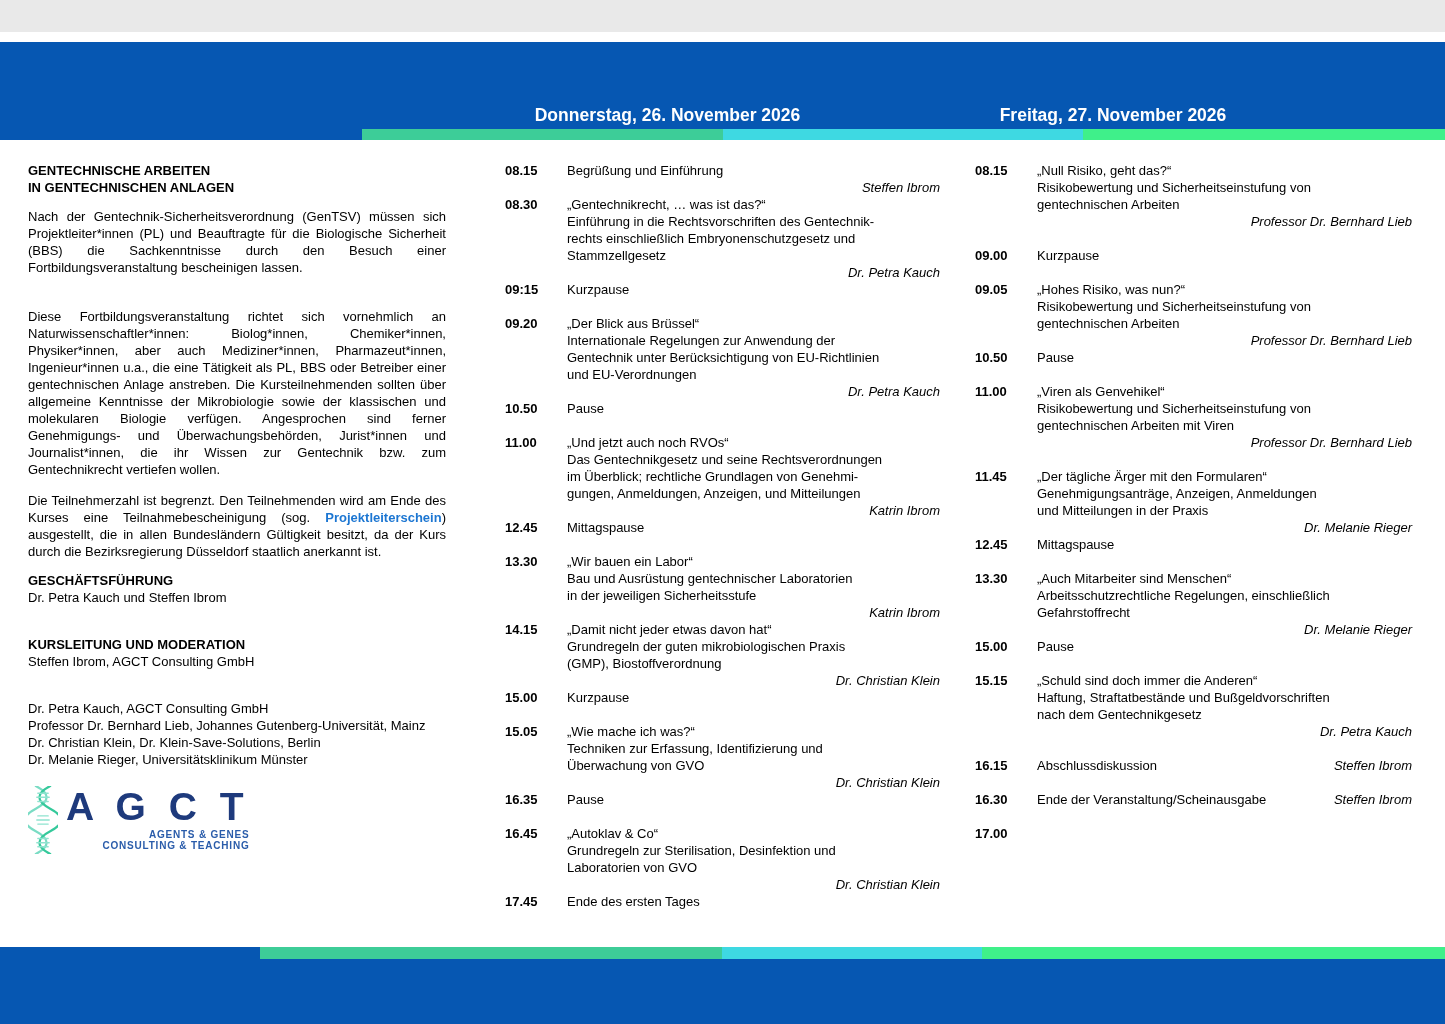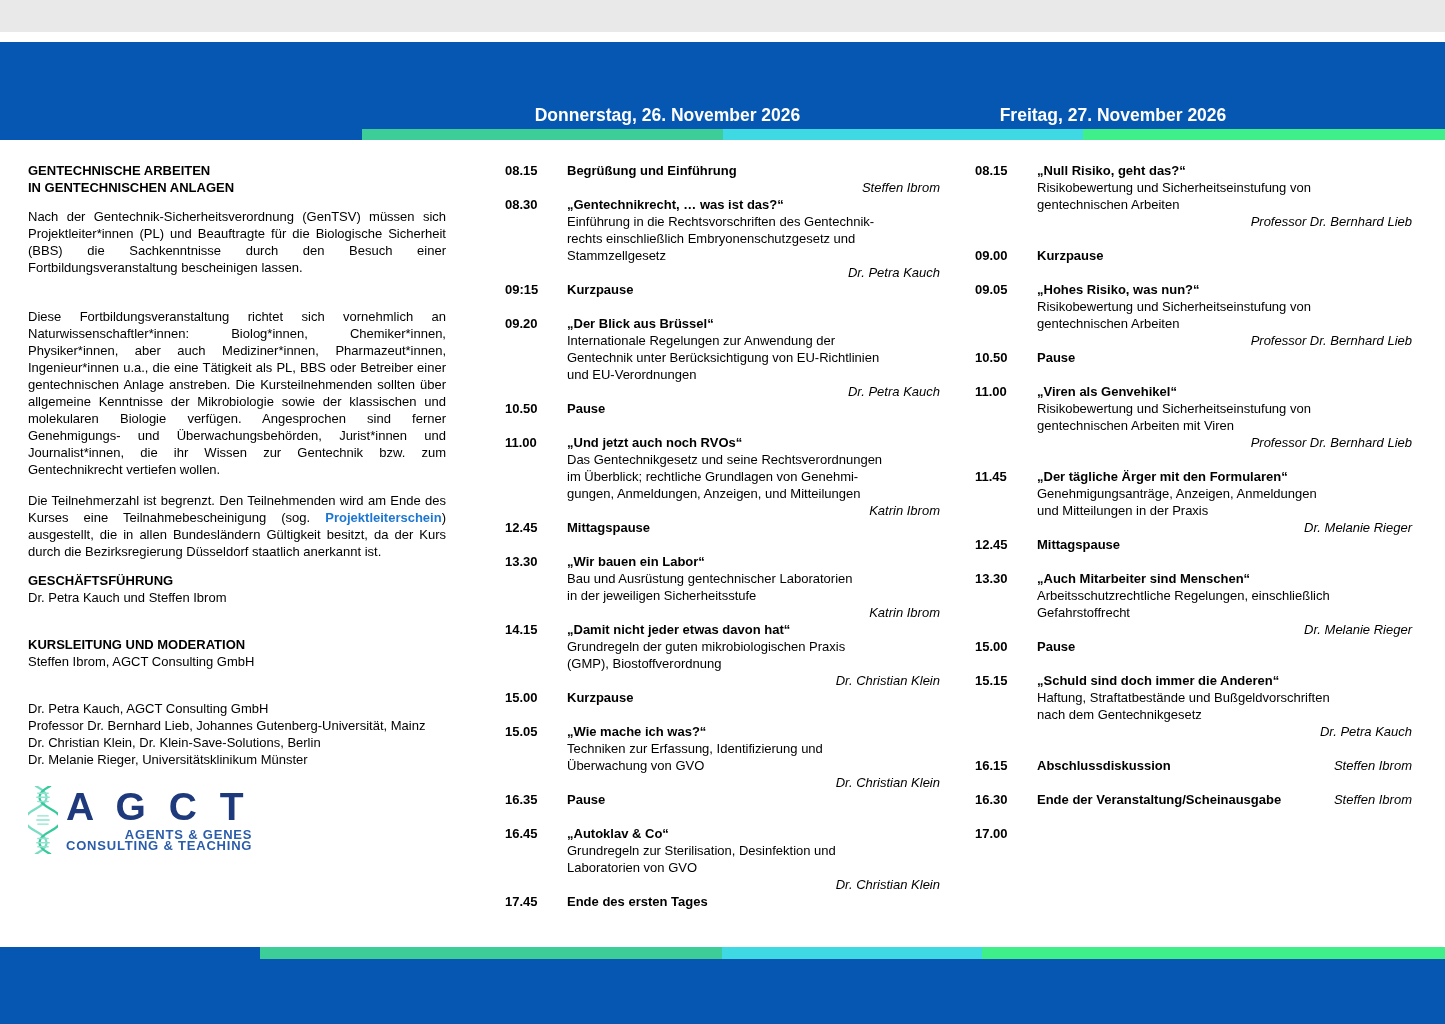--- a/index.html
+++ b/index.html
@@ -35,31 +35,31 @@
 
   
   .sched{position:absolute;top:130px;}
   .sched-day1{left:505px;width:435px;}
   .sched-day2{left:975px;width:437px;}
   .sched-item{display:flex;}
   .gap-after{margin-bottom:17px;}
   .sched-time{width:62px;flex-shrink:0;font-weight:bold;}
   .sched-body{flex:1;min-width:0;}
   .sched-titlerow{display:flex;justify-content:space-between;}
-  .sched-title{font-weight:bold;text-align:center;}
+  .sched-title{font-weight:normal;text-align:center;}
   .sched-speaker-inline{font-style:italic;font-weight:normal;}
   .sched-speaker-inline:empty{display:none;}
   .sched-desc{white-space:pre-line;}
   .sched-speaker{text-align:right;font-style:italic;}
 
   
   .logo{display:flex;align-items:flex-start;margin-top:18px;}
   .logo-right{margin-left:8px;}
   .logo-letters{font-weight:bold;font-size:39px;line-height:42px;letter-spacing:6px;color:var(--logo-navy,#1e3a7c);}
-  .logo-taglines{text-align:right;font-weight:bold;font-size:13px;line-height:11px;letter-spacing:0.8px;
+  .logo-taglines{text-align:right;font-weight:bold;font-size:10px;line-height:11px;letter-spacing:0.8px;
                  color:var(--logo-blue,#2a5caa);margin-top:1px;}
 </style>
 </head>
 <body>
 
 <div class="page">
 
   <div class="band-top">
     <div class="day-title day-title-1">Donnerstag, 26. November 2026</div>
     <div class="day-title day-title-2">Freitag, 27. November 2026</div>

